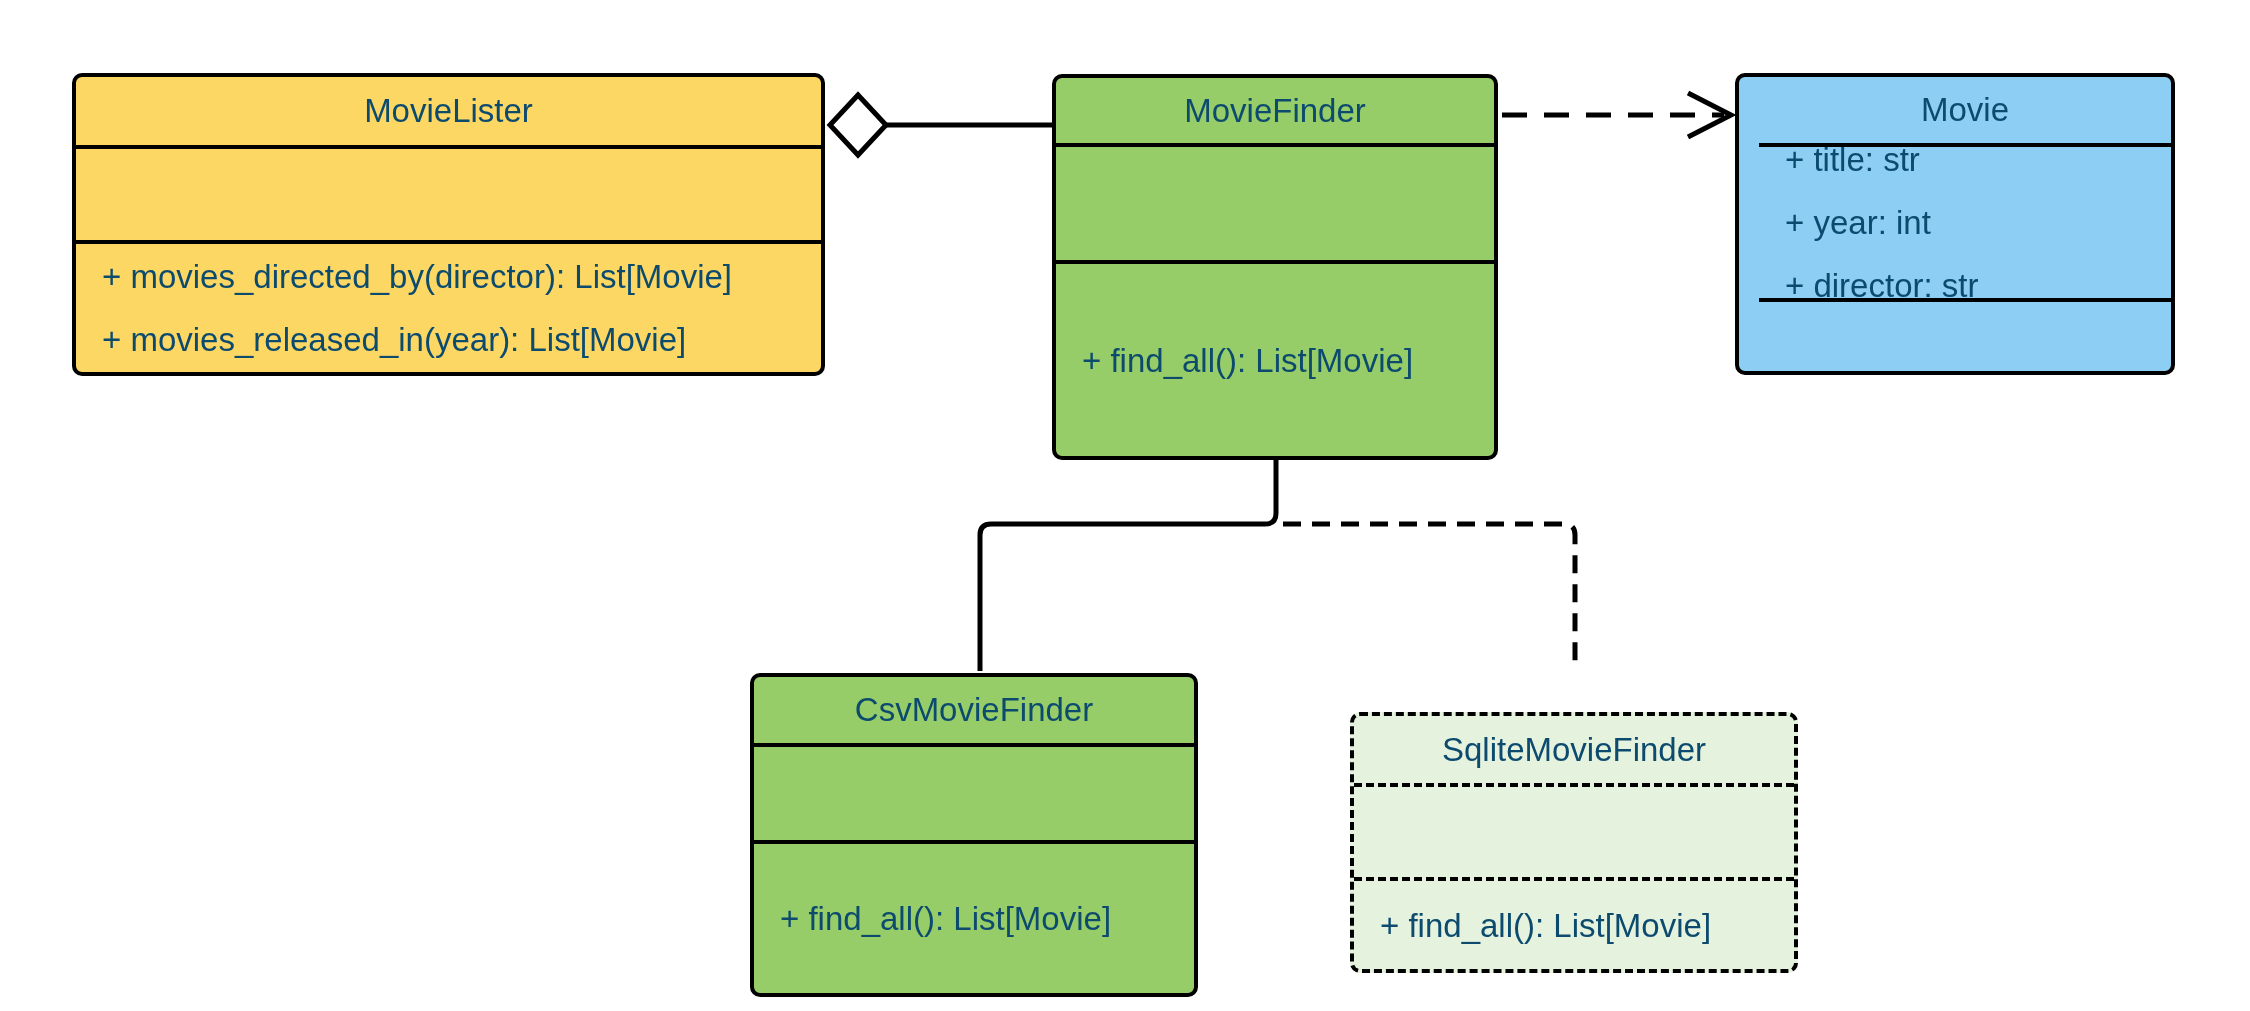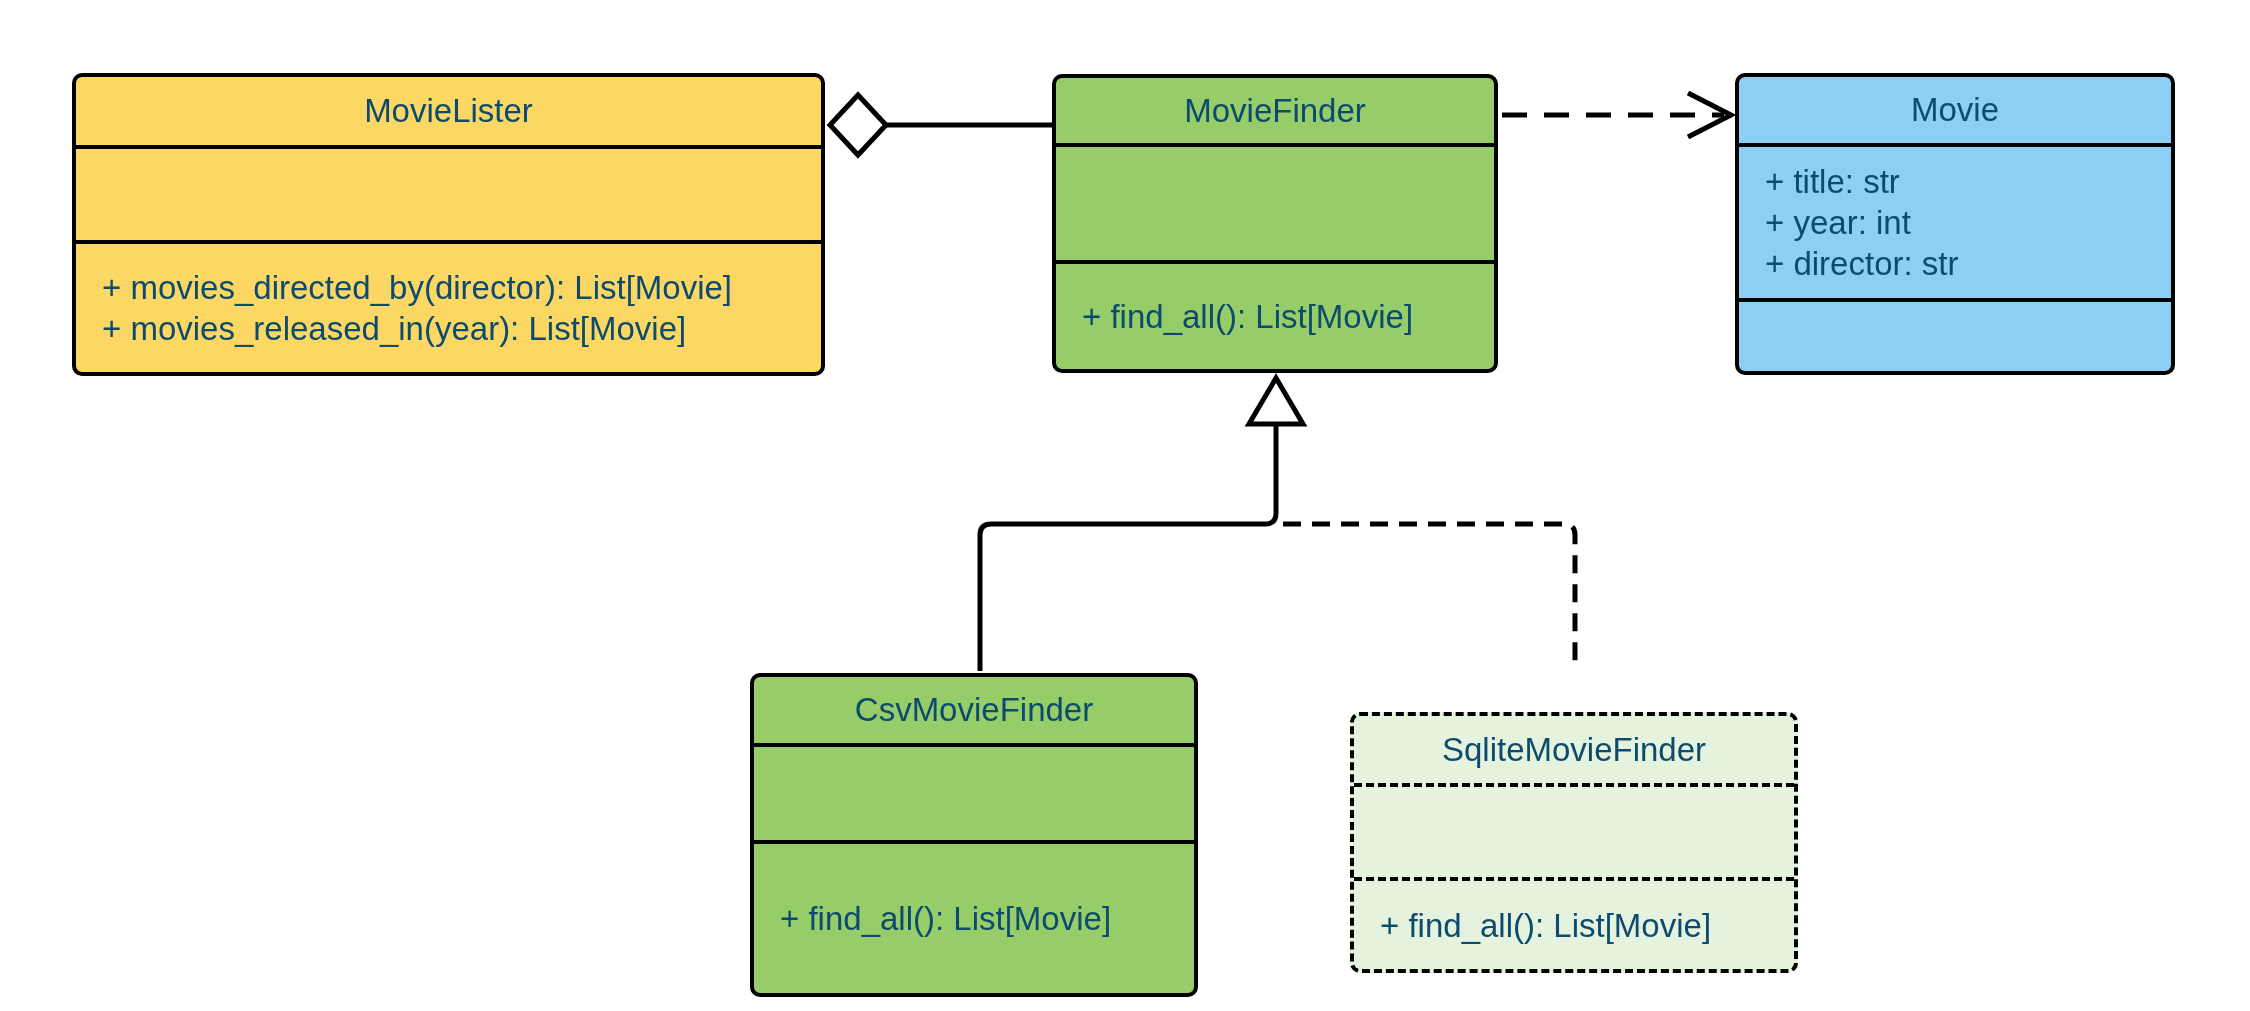--- a/index.html
+++ b/index.html
@@ -16,31 +16,31 @@
   }
   .uml-title {
     box-sizing:border-box; flex:0 0 auto;
     display:flex; align-items:center; justify-content:center;
     font-size:33px; white-space:nowrap;
   }
   .uml-sec {
     box-sizing:border-box; border-top:4px solid #000;
     font-size:33px; line-height:41px;
     display:flex; flex-direction:column; justify-content:center;
-    padding-left:26px; padding-right:10px; white-space:nowrap;
+    padding-left:26px; padding-right:10px; white-space:nowrap;gap:22px;
   }
   .uml-sec.empty { padding:0; }
   .uml-methods { flex:1 1 auto; }
 
   
   #movie-lister        { left:72px;   top:73px;  width:753px; height:303px; }
   #movie-lister .uml-title   { height:68px; }
   #movie-lister .uml-attrs   { height:95px; }
 
-  #movie-finder        { left:1052px; top:74px;  width:446px; height:299px; }
+  #movie-finder        { left:1052px; top:74px;  width:446px; height:386px; }
   #movie-finder .uml-title   { height:65px; }
   #movie-finder .uml-attrs   { height:117px; }
 
   #movie               { left:1735px; top:73px;  width:440px; height:302px; }
   #movie .uml-title          { height:66px; }
   #movie .uml-attrs          { height:155px; }
 
   #csv-movie-finder    { left:750px;  top:673px; width:448px; height:324px; }
   #csv-movie-finder .uml-title { height:66px; }
   #csv-movie-finder .uml-attrs { height:97px; }
@@ -80,21 +80,21 @@
   </div>
 
   <div class="uml-class" id="movie-finder" style="background-color: rgb(151, 205, 104);">
     <div class="uml-title">MovieFinder</div>
     <div class="uml-sec uml-attrs empty"></div>
     <div class="uml-sec uml-methods">
       <div>+ find_all(): List[Movie]</div>
     </div>
   </div>
 
-  <div class="uml-class" id="movie" style="background-color: rgb(141, 206, 244);">
+  <div class="uml-class" id="movie" style="background-color: rgb(141, 206, 244); padding-left: 20px;">
     <div class="uml-title">Movie</div>
     <div class="uml-sec uml-attrs">
       <div>+ title: str</div>
       <div>+ year: int</div>
       <div>+ director: str</div>
     </div>
     <div class="uml-sec uml-methods empty"></div>
   </div>
 
   <div class="uml-class" id="csv-movie-finder" style="background-color: rgb(151, 205, 104);">

